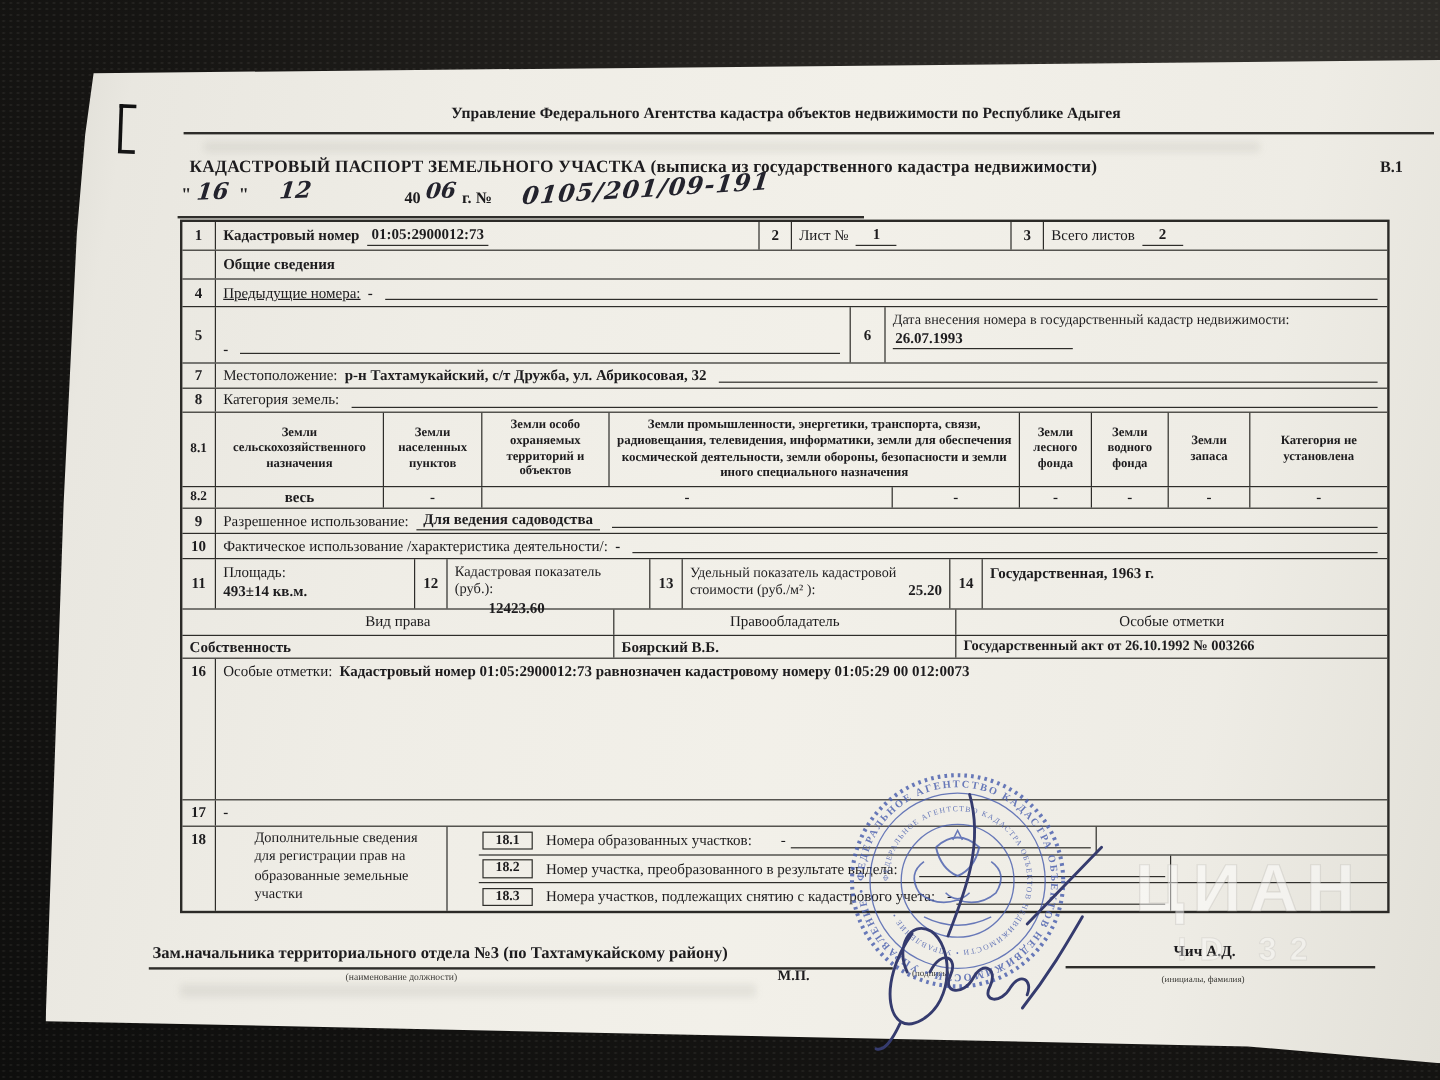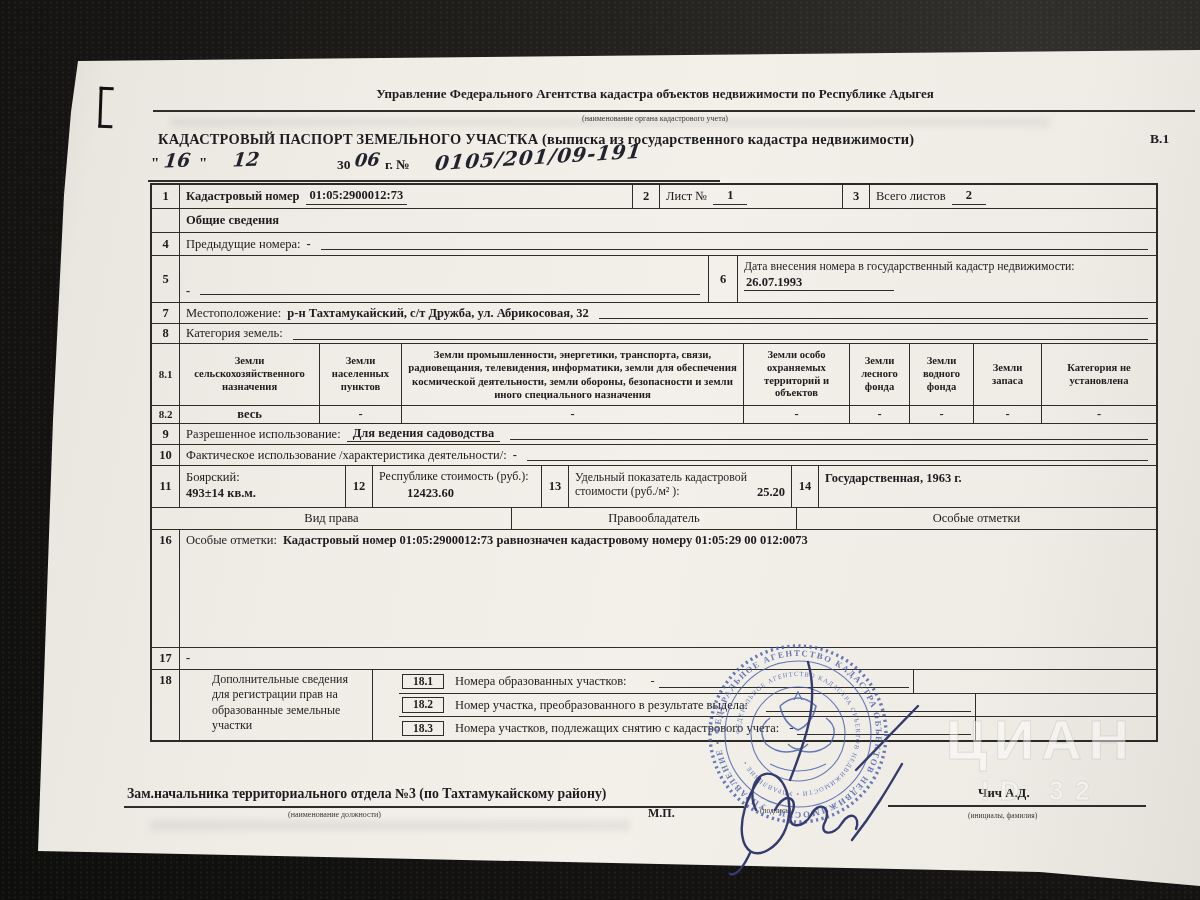--- a/index.html
+++ b/index.html
@@ -53,30 +53,29 @@
 <div class="photo">
   <div class="grain"></div>
   <div class="paper"></div>
   <div class="staple"></div>
 
   <div class="ghost" style="left:170px;top:118px;width:880px;height:9px;"></div>
   <div class="ghost" style="left:150px;top:820px;width:480px;height:11px;"></div>
 
   <div class="abs b" style="left:150px;top:86px;width:1010px;text-align:center;font-size:13px;">Управление Федерального Агентства кадастра объектов недвижимости по Республике Адыгея</div>
   <div class="rule" style="left:153px;top:110px;width:1042px;height:2px;"></div>
-  <div class="abs capt" style="left:150px;top:114px;width:1010px;text-align:center;">(наименование органа кадастрового учета)</div>
 
   <div class="abs b" style="left:158px;top:131px;font-size:14.4px;letter-spacing:.2px;">КАДАСТРОВЫЙ ПАСПОРТ ЗЕМЕЛЬНОГО УЧАСТКА (выписка из государственного кадастра недвижимости)</div>
   <div class="abs b" style="left:1150px;top:131px;font-size:13.5px;">В.1</div>
 
   <div class="abs b" style="left:151px;top:155px;font-size:15px;">"</div>
   <div class="abs hw" style="left:164px;top:149px;font-size:19px;">16</div>
   <div class="abs b" style="left:199px;top:155px;font-size:15px;">"</div>
   <div class="abs hw" style="left:233px;top:148px;font-size:19px;">12</div>
-  <div class="abs b" style="left:337px;top:157px;font-size:13.5px;">30</div>
+  <div class="abs b" style="left:337px;top:157px;font-size:13.5px;">40</div>
   <div class="abs hw" style="left:355px;top:149px;font-size:18px;">06</div>
   <div class="abs b" style="left:385px;top:157px;font-size:13.5px;">г. №</div>
   <div class="abs hw" style="left:436px;top:145px;font-size:20px;transform:skewX(-10deg) rotate(-3.5deg);letter-spacing:1px;">0105/201/09-191</div>
   <div class="rule" style="left:148px;top:180px;width:572px;height:2px;"></div>
 
   <div class="doc-table">
 
     <div class="row" style="height:24px;">
       <div class="num">1</div>
       <div class="cell" style="flex:0 0 452px;border-right:none;">
@@ -98,21 +97,21 @@
     <div class="row" style="height:24px;">
       <div class="num"></div>
       <div class="cell" style="flex:1;">
           <span class="lab">Общие сведения</span>
         </div>
     </div>
 
     <div class="row" style="height:23px;">
       <div class="num">4</div>
       <div class="cell" style="flex:1;">
-        <span class="lab" style="font-weight:normal;">Предыдущие номера:</span>
+        <span class="lab" style="font-weight:normal;text-decoration:underline;">Предыдущие номера:</span>
         <span class="val">-</span>
         <span class="fill"></span>
       </div>
     </div>
 
     <div class="row" style="height:47px;">
       <div class="num">5</div>
       <div class="cell" style="flex:0 0 528px;align-items:flex-end;padding-bottom:4px;">
         <span class="val">-</span>
         <span class="fill"></span>
@@ -138,22 +137,22 @@
       <div class="cell" style="flex:1;">
         <span class="lab" style="font-weight:normal;">Категория земель:</span>
         <span class="fill"></span>
       </div>
     </div>
 
     <div class="row" style="height:62px;">
       <div class="num" style="font-size:11px;">8.1</div>
       <div class="small-head" style="flex:0 0 140px;align-items:center;">Земли сельскохозяйственного назначения</div>
       <div class="small-head" style="flex:0 0 82px;align-items:center;">Земли населенных пунктов</div>
+      <div class="small-head" style="flex:0 0 106px;align-items:center;">Земли особо охраняемых территорий и объектов</div>
       <div class="small-head" style="flex:0 0 342px;align-items:center;font-size:10.8px;">Земли промышленности, энергетики, транспорта, связи, радиовещания, телевидения, информатики, земли для обеспечения космической деятельности, земли обороны, безопасности и земли иного специального назначения</div>
-      <div class="small-head" style="flex:0 0 106px;align-items:center;">Земли особо охраняемых территорий и объектов</div>
       <div class="small-head" style="flex:0 0 60px;align-items:center;">Земли лесного фонда</div>
       <div class="small-head" style="flex:0 0 64px;align-items:center;">Земли водного фонда</div>
       <div class="small-head" style="flex:0 0 68px;align-items:center;">Земли запаса</div>
       <div class="small-head" style="flex:1;border-right:none;align-items:center;">Категория не установлена</div>
     </div>
 
     <div class="row" style="height:18px;">
       <div class="num" style="font-size:11px;">8.2</div>
       <div class="dashcell" style="flex:0 0 140px;">весь</div>
       <div class="dashcell" style="flex:0 0 82px;">-</div>
@@ -179,46 +178,57 @@
       <div class="cell" style="flex:1;">
         <span class="lab" style="font-weight:normal;">Фактическое использование /характеристика деятельности/:</span>
         <span class="val">-</span>
         <span class="fill"></span>
       </div>
     </div>
 
     <div class="row" style="height:42px;">
       <div class="num">11</div>
       <div class="cell" style="flex:0 0 165px;flex-direction:column;align-items:flex-start;gap:2px;padding-top:4px;">
-        <span style="font-weight:normal;">Боярский:</span>
+        <span style="font-weight:normal;">Площадь:</span>
         <span class="val">493±14 кв.м.</span>
       </div>
       <div class="nbox">12</div>
       <div class="cell" style="flex:0 0 168px;flex-direction:column;align-items:flex-start;gap:2px;padding-top:4px;">
-        <span style="font-weight:normal;font-size:12px;white-space:normal;">Республике стоимость (руб.):</span>
+        <span style="font-weight:normal;font-size:12px;white-space:normal;">Кадастровая показатель (руб.):</span>
         <span class="val" style="padding-left:28px;">12423.60</span>
       </div>
       <div class="nbox">13</div>
       <div class="cell" style="flex:0 0 222px;flex-direction:column;align-items:flex-end;gap:2px;padding-top:4px;">
         <span style="font-weight:normal;font-size:11.8px;white-space:normal;line-height:1.2;">Удельный показатель кадастровой стоимости (руб./м² ):</span>
         <span class="val" style="margin-top:-15px;padding-left:148px;">25.20</span>
       </div>
       <div class="nbox">14</div>
       <div class="cell" style="flex:1;align-items:flex-start;padding-top:5px;">
         <span class="val">Государственная, 1963 г.</span>
       </div>
     </div>
 
 
     <div class="row" style="height:22px;">
       <div class="cell ctr" style="flex:0 0 360px;border-right:1.6px solid #2e2d2a;">Вид права</div>
       <div class="cell ctr" style="flex:0 0 285px;border-right:1.6px solid #2e2d2a;">Правообладатель</div>
       <div class="cell ctr" style="flex:1;">Особые отметки</div>
     </div>
 
+    <div class="row" style="height:19px;">
+      <div class="cell" style="flex:0 0 360px;border-right:1.6px solid #2e2d2a;">
+          <span class="val">Собственность</span>
+        </div>
+      <div class="cell" style="flex:0 0 285px;border-right:1.6px solid #2e2d2a;">
+          <span class="val">Боярский В.Б.</span>
+        </div>
+      <div class="cell" style="flex:1;">
+          <span class="val" style="font-size:12px;">Государственный акт от 26.10.1992 № 003266</span>
+        </div>
+    </div>
 
     <div class="row" style="height:118px;">
       <div class="num" style="align-items:flex-start;padding-top:3px;">16</div>
       <div class="cell" style="flex:1;align-items:flex-start;padding-top:3px;">
         <span class="lab" style="font-weight:normal;">Особые отметки:</span>
         <span class="val" style="white-space:normal;">Кадастровый номер 01:05:2900012:73  равнозначен кадастровому номеру 01:05:29 00 012:0073</span>
       </div>
     </div>
 
     <div class="row" style="height:22px;">

